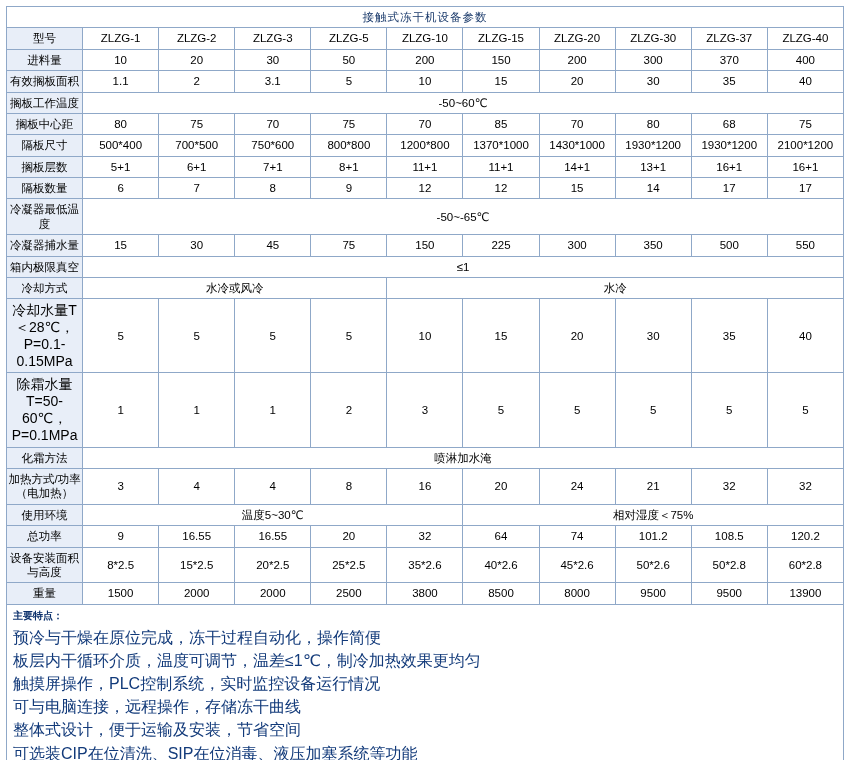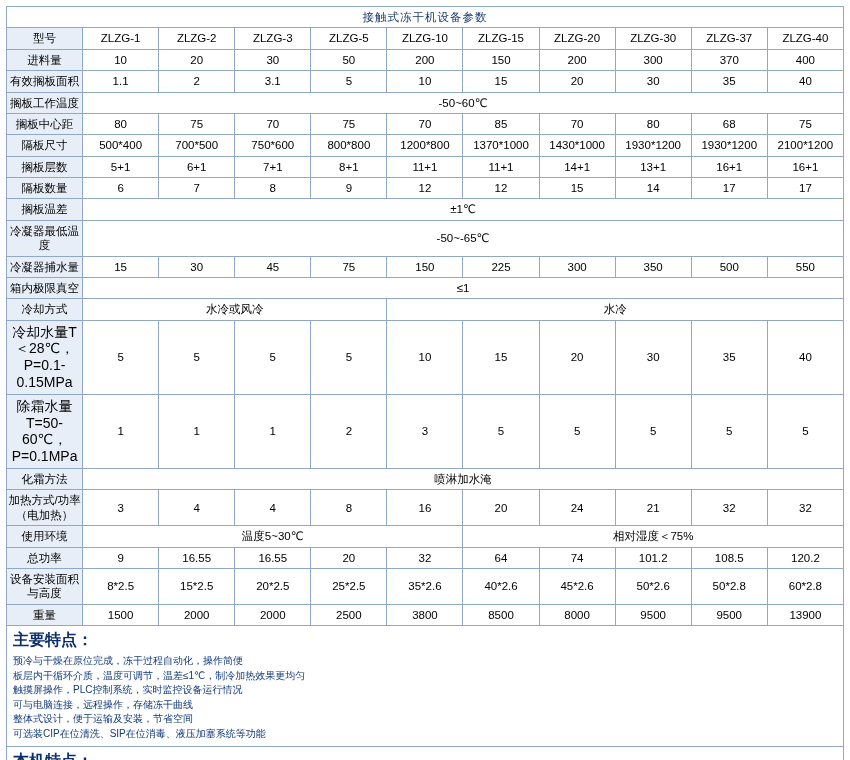--- a/index.html
+++ b/index.html
@@ -64,26 +64,26 @@
     border: 1px solid #8fa8c8;
     border-top: none;
     box-sizing: border-box;
     padding: 0;
   }
   .notes-block {
     padding: 4px 6px 5px 6px;
   }
   .notes-title {
     font-weight: bold;
-    font-size: 16px;
+    font-size: 10px;
     margin-bottom: 3px;
     color: #0a2f6b;
   }
   .notes-line {
-    font-size: 10px;
+    font-size: 16px;
     line-height: 1.45;
     color: #123a7a;
   }
   .hrule {
     border-top: 1px solid #8fa8c8;
     height: 0;
     font-size: 0;
     line-height: 0;
   }
 </style>
@@ -186,24 +186,20 @@
           <td>8</td>
           <td>9</td>
           <td>12</td>
           <td>12</td>
           <td>15</td>
           <td>14</td>
           <td>17</td>
           <td>17</td>
         </tr>
         <tr>
-          <td class="rowlabel">搁板温差</td>
-          <td colspan="10">±1℃</td>
-        </tr>
-        <tr>
           <td class="rowlabel">冷凝器最低温度</td>
           <td colspan="10">-50~-65℃</td>
         </tr>
         <tr>
           <td class="rowlabel">冷凝器捕水量</td>
           <td>15</td>
           <td>30</td>
           <td>45</td>
           <td>75</td>
           <td>150</td>

